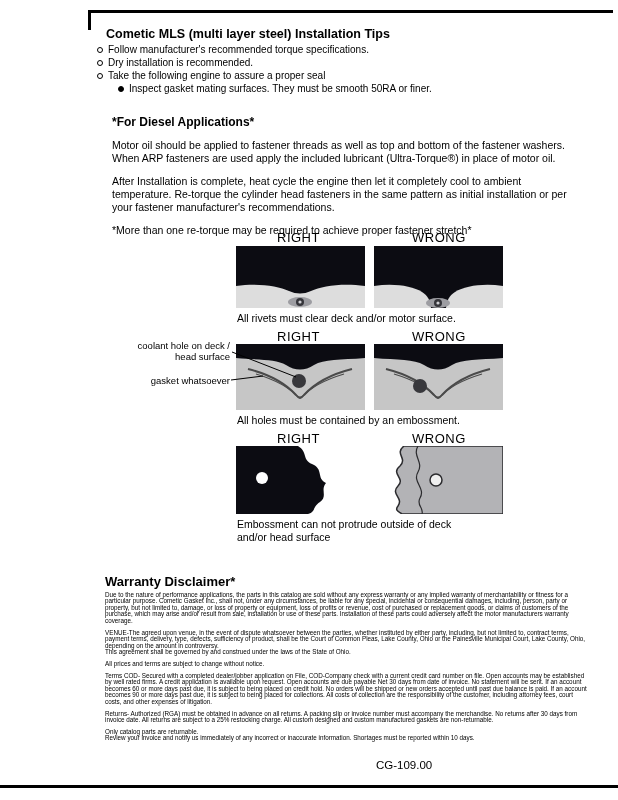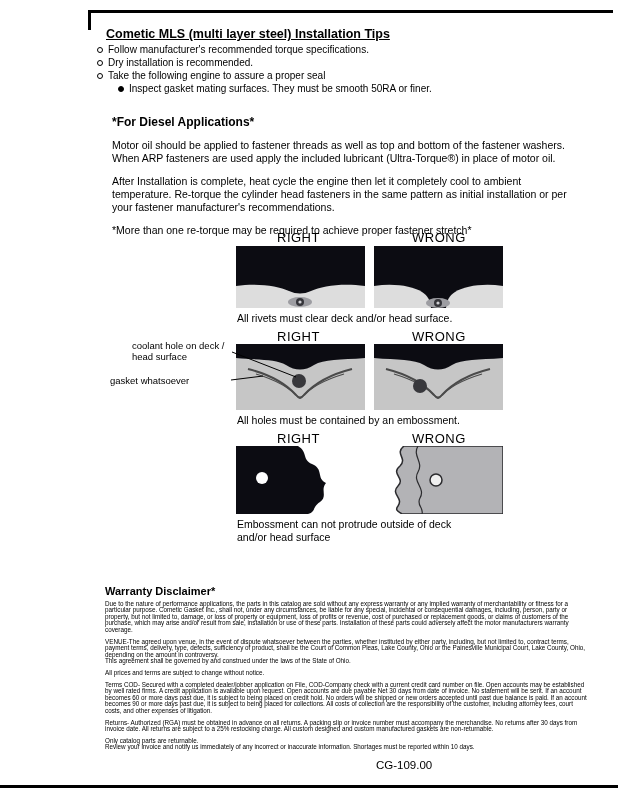--- a/index.html
+++ b/index.html
@@ -2,21 +2,21 @@
 <html><head>
 <meta charset="utf-8">
 <style>
   html,body{margin:0;padding:0;background:#fff}
   .page{position:relative;width:618px;height:800px;background:#fff;overflow:hidden;
         font-family:"Liberation Sans",sans-serif;color:#000}
   .frame-top{position:absolute;left:88px;top:10px;width:522px;height:17px;
              border-top:3px solid #000;border-left:3px solid #000}
   .frame-bottom{position:absolute;left:0;top:785px;width:618px;height:3px;background:#000}
   .title{position:absolute;left:106px;top:19px;font-size:12.5px;font-weight:bold;
-         text-decoration:underline;white-space:nowrap}
+         white-space:nowrap}
   .tips{position:absolute;left:97px;top:43px;width:505px;font-size:10px;line-height:13px}
   .tip{display:flex}
   .tip .b{flex:none;width:4px;height:4px;border:1px solid #000;border-radius:50%;margin:4px 5px 0 0}
   .tip.sub{margin-left:21px}
   .tip.sub .b{background:#000;border-color:#000}
   .diesel{position:absolute;left:112px;top:116px;width:478px;font-size:10.5px;line-height:13px}
   .diesel h2{font-size:12px;font-weight:bold;margin:0 0 10px 0}
   .diesel p{margin:0 16px 10px 0}
   .diagrams{position:absolute;left:0;top:228px;width:588px;height:322px}
   .dg-label{position:absolute;font-size:13px;letter-spacing:.5px}
@@ -25,26 +25,26 @@
   .r3-right{left:277px;top:203px}.r3-wrong{left:412px;top:203px}
   .panel{position:absolute;width:129px;line-height:0}
   .panel svg{display:block}
   .p1r{left:236px;top:18px}.p1w{left:374px;top:18px}
   .p2r{left:236px;top:116px}.p2w{left:374px;top:116px}
   .p3r{left:236px;top:218px}.p3w{left:374px;top:218px}
   .cap{position:absolute;font-size:10.5px;line-height:13px}
   .cap1{left:237px;top:84px}
   .cap2{left:237px;top:186px}
   .cap3{left:237px;top:290px;width:235px}
-  .callout{position:absolute;font-size:9.5px;line-height:11px;text-align:left}
+  .callout{position:absolute;font-size:9.5px;line-height:11px;text-align:right}
   .co1{left:132px;top:112px;width:98px}
   .co2{left:110px;top:147px;width:120px}
   .lines{position:absolute;left:0;top:0;pointer-events:none}
   .warranty{position:absolute;left:105px;top:572px;width:484px;font-size:6.3px;line-height:6.6px}
-  .warranty h3{font-size:11px;font-weight:bold;margin:16px 0 6px 0}
+  .warranty h3{font-size:13px;font-weight:bold;margin:7px 0 6px 0}
   .warranty p{margin:0 0 5px 0}
   .warranty p.tight{margin:0}
   .footer{position:absolute;left:376px;top:759px;font-size:11.5px}
 </style>
 </head>
 <body>
 
 <div class="page">
 
   <div class="frame-top"></div>
@@ -94,21 +94,21 @@
     <div class="panel p1w">
       <svg width="129" height="62" viewBox="0 0 129 62">
         <rect width="129" height="62" fill="#0c0c12"></rect>
         <path d="M0,62 L0,40 C20,37 38,40 48,46 C54,50 56,54 57,62 Z" fill="#dddddd"></path>
         <path d="M129,62 L129,40 C109,37 91,40 81,46 C75,50 73,54 72,62 Z" fill="#dddddd"></path>
         <ellipse cx="64" cy="57" rx="12" ry="5" fill="#9d9da2"></ellipse>
         <circle cx="64" cy="57" r="4" fill="#35353a"></circle>
         <circle cx="64" cy="57" r="1.6" fill="#cfcfd4"></circle>
       </svg>
     </div>
-    <div class="cap cap1">All rivets must clear deck and/or head surface.</div>
+    <div class="cap cap1">All rivets must clear deck and/or motor surface.</div>
 
     <div class="dg-label r2-right">RIGHT</div>
     <div class="dg-label r2-wrong">WRONG</div>
 
     <div class="callout co1">coolant hole on deck / head surface</div>
     <div class="callout co2">gasket whatsoever</div>
 
     <div class="panel p2r">
       <svg width="129" height="66" viewBox="0 0 129 66">
         <rect width="129" height="66" fill="#c6c6c6"></rect>

